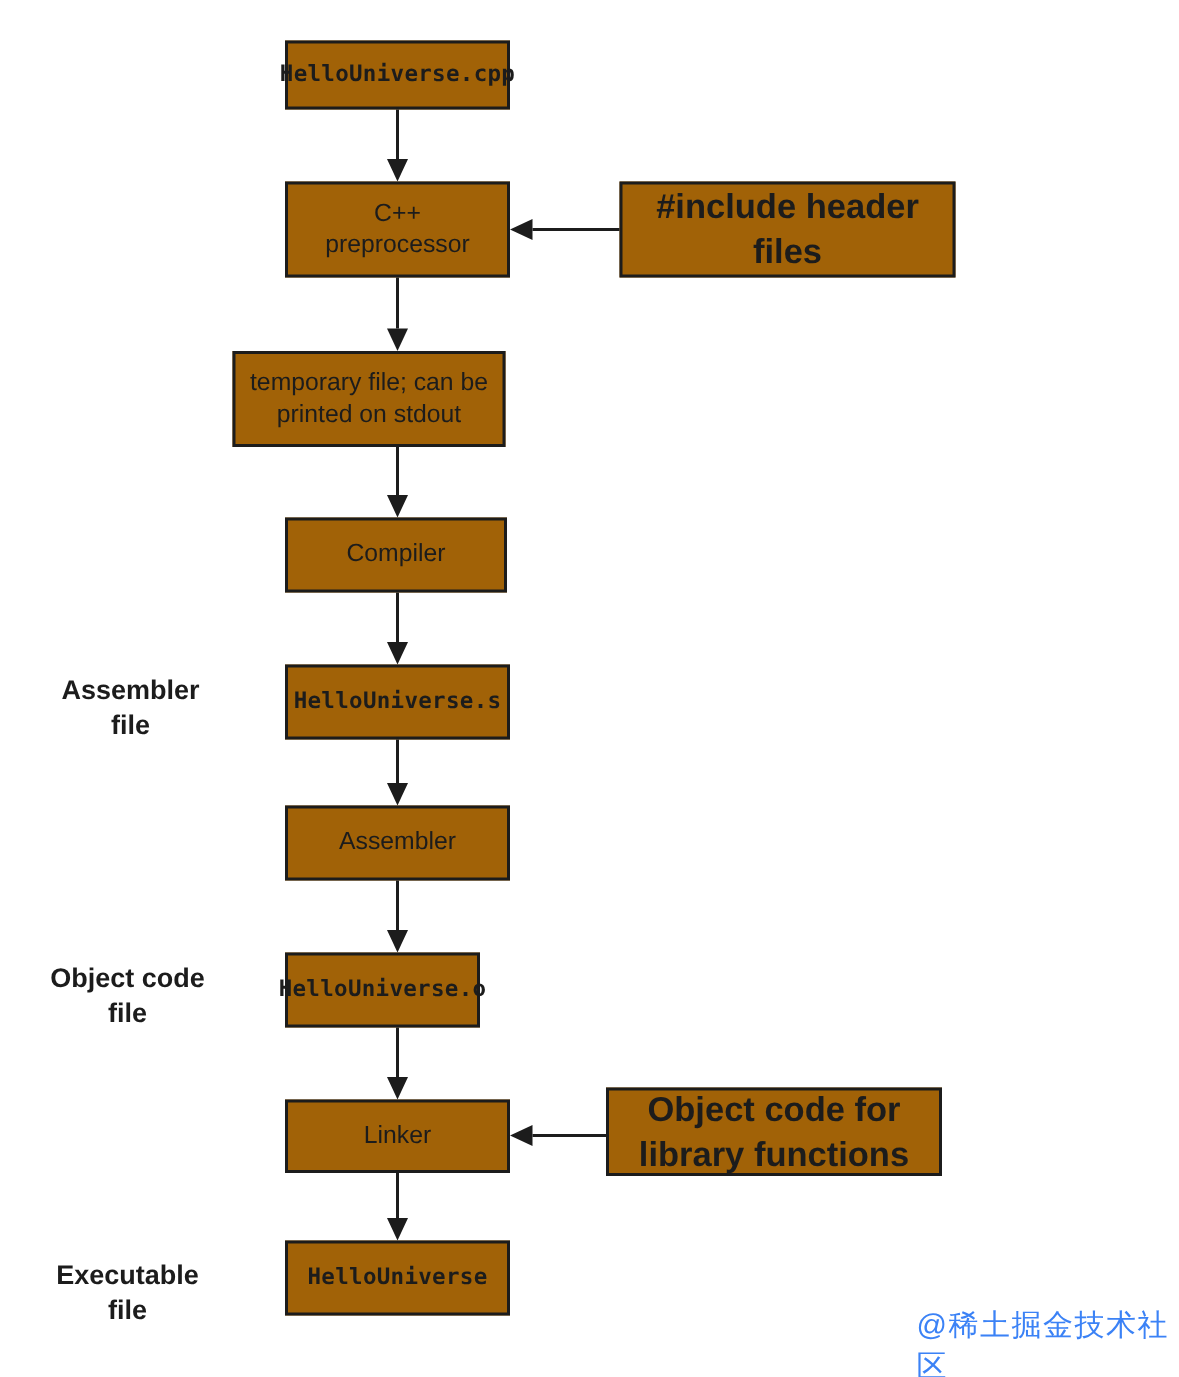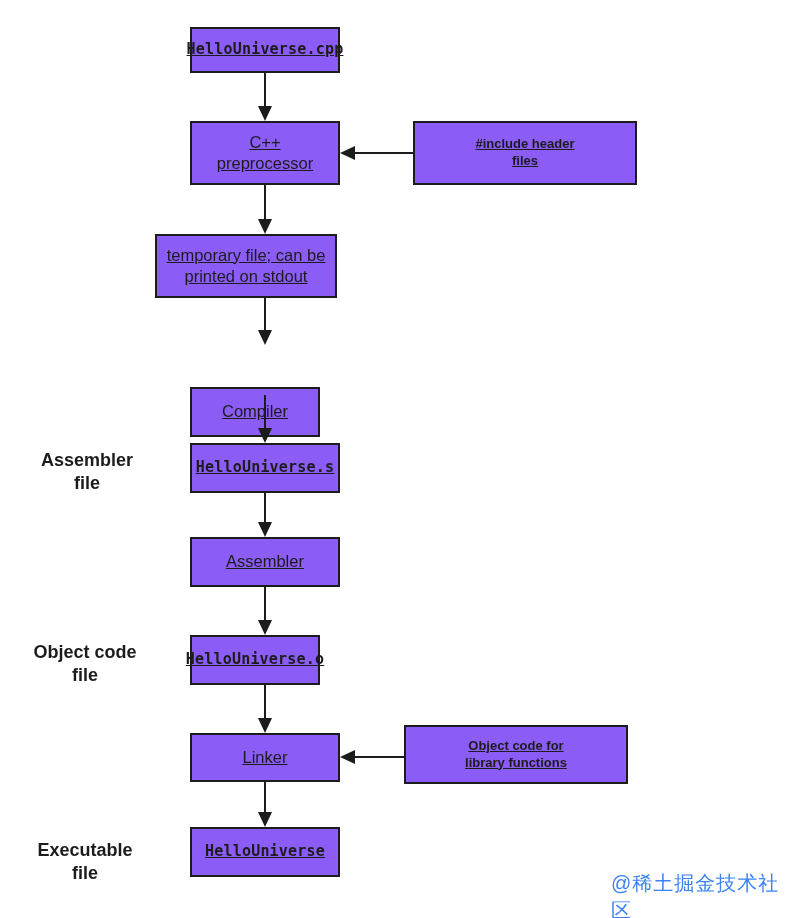--- a/index.html
+++ b/index.html
@@ -14,45 +14,44 @@
     background: #ffffff;
     font-family: "Liberation Sans", sans-serif;
     color: #1c1c1c;
     overflow: hidden;
   }
   
   .box {
     position: absolute;
     box-sizing: border-box;
     border: 2px solid #1c1c1c;
-    background: #8b5cf6;
+    background: #a16207;
     display: flex;
     align-items: center;
     justify-content: center;
     text-align: center;
     white-space: pre-line;
     line-height: 1.3;
     font-size: 16.5px;
-    text-decoration: underline;
   }
   .box.mono {
     font-family: "DejaVu Sans Mono", monospace;
     font-weight: bold;
     font-size: 15px;
     letter-spacing: 0.2px;
   }
   .box.bold {
     font-weight: bold;
-    font-size: 13px;
+    font-size: 23px;
   }
   #box-cpp          { left:190px; top:27px;  width:150px; height:46px; }
   #box-preprocessor { left:190px; top:121px; width:150px; height:64px; }
   #box-include      { left:413px; top:121px; width:224px; height:64px; }
   #box-temp         { left:155px; top:234px; width:182px; height:64px; }
-  #box-compiler     { left:190px; top:345px; width:130px; height:50px;margin-top:42px; }
+  #box-compiler     { left:190px; top:345px; width:148px; height:50px; }
   #box-hus          { left:190px; top:443px; width:150px; height:50px; }
   #box-assembler    { left:190px; top:537px; width:150px; height:50px; }
   #box-huo          { left:190px; top:635px; width:130px; height:50px; }
   #box-linker       { left:190px; top:733px; width:150px; height:49px; }
   #box-library      { left:404px; top:725px; width:224px; height:59px; }
   #box-exe          { left:190px; top:827px; width:150px; height:50px; }
 
   
   .side-label {
     position: absolute;

